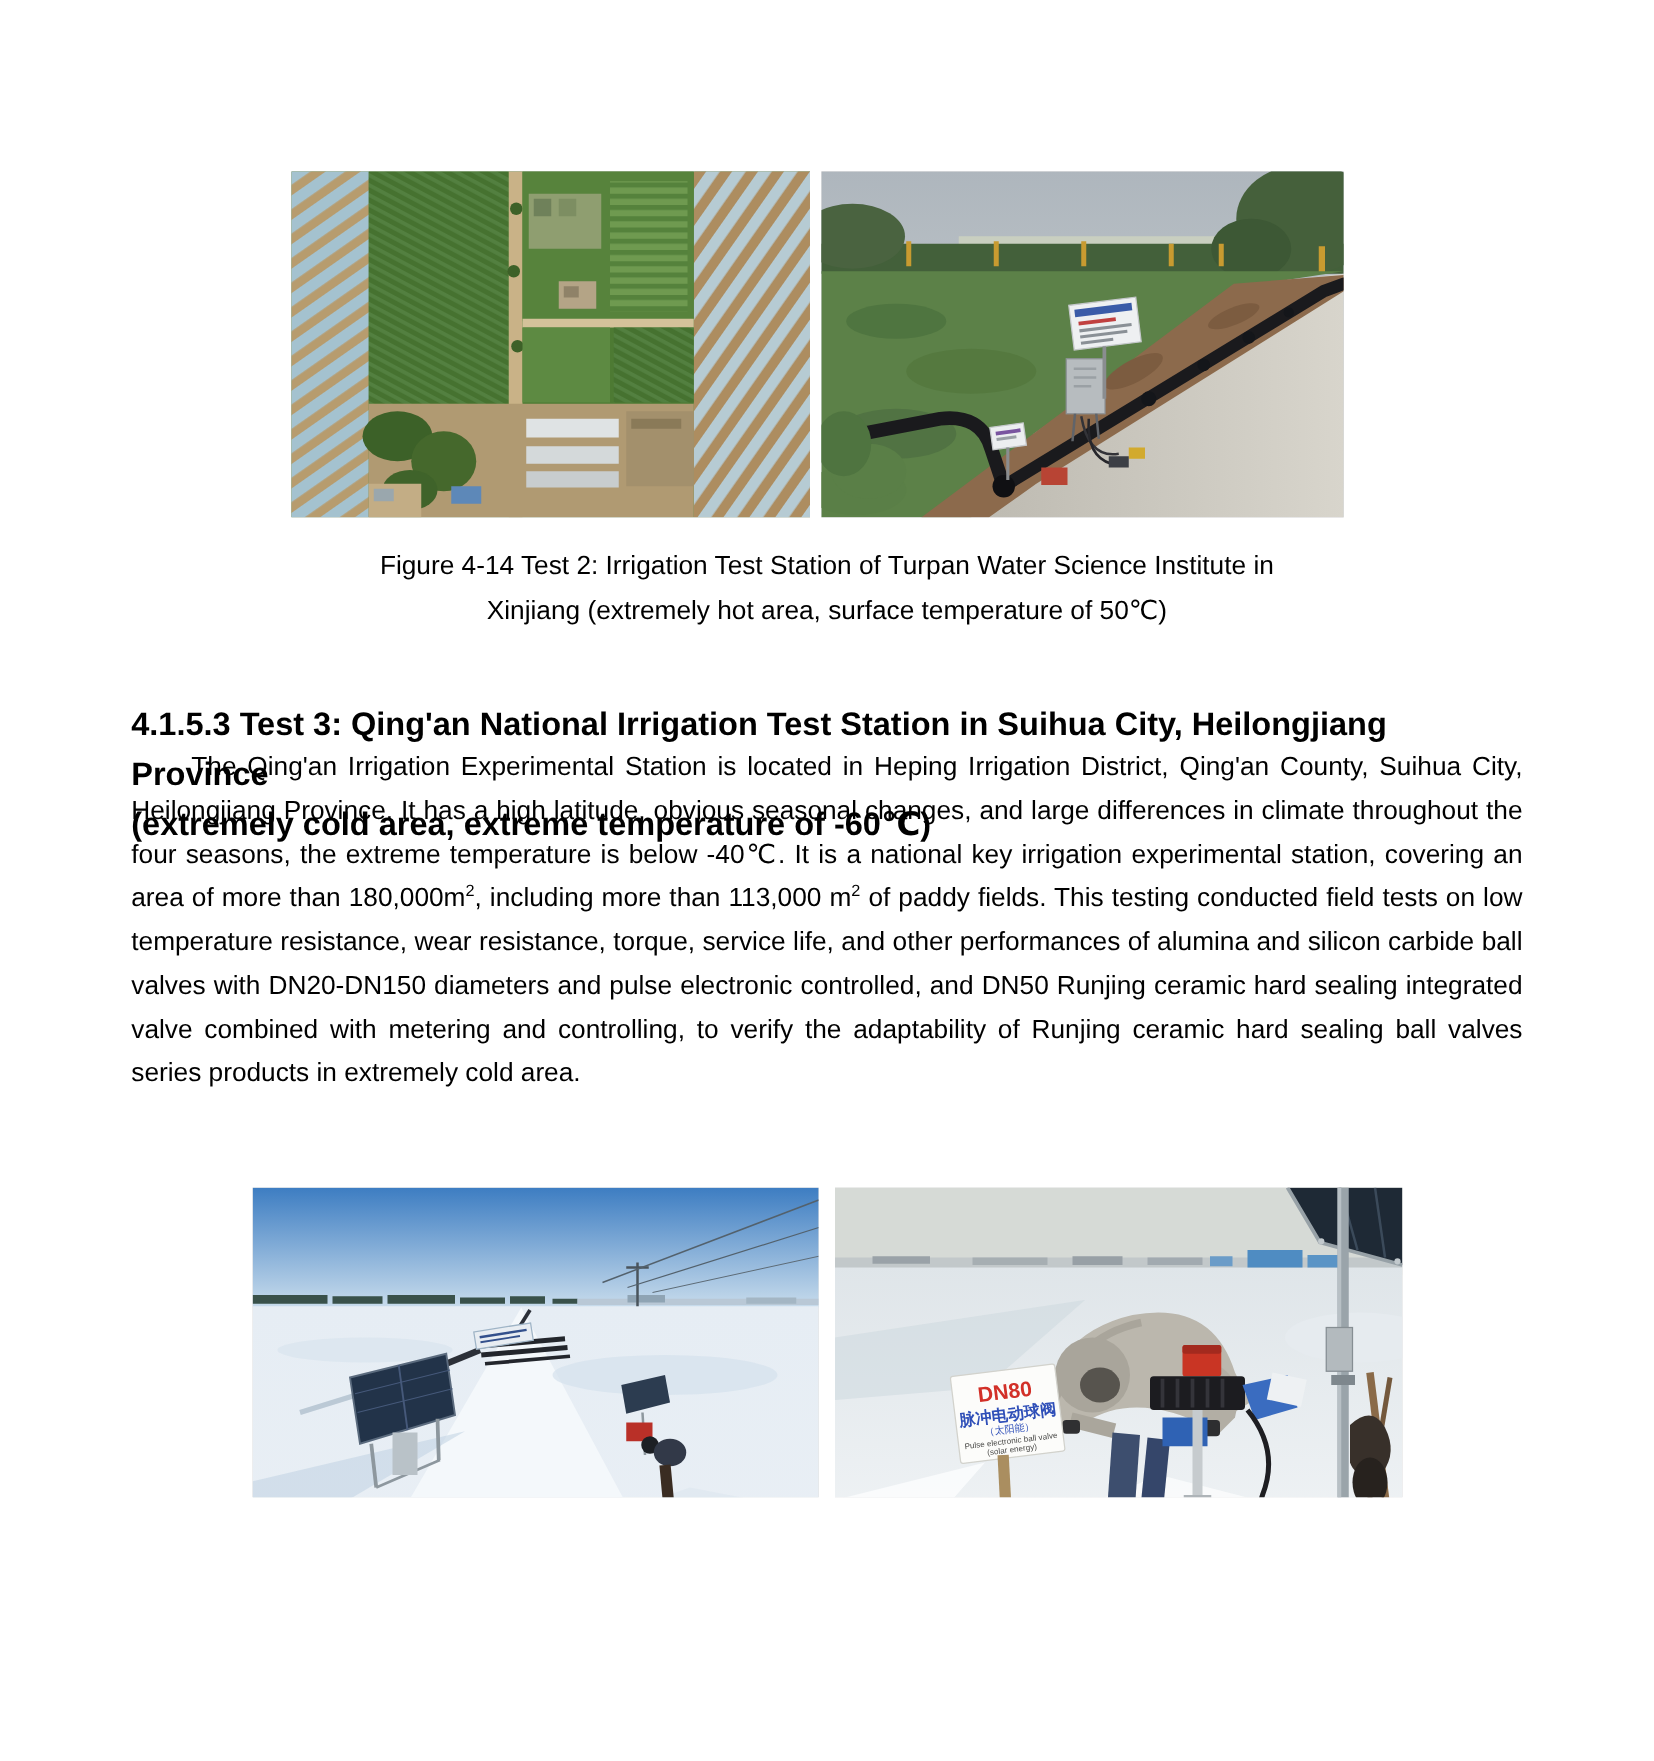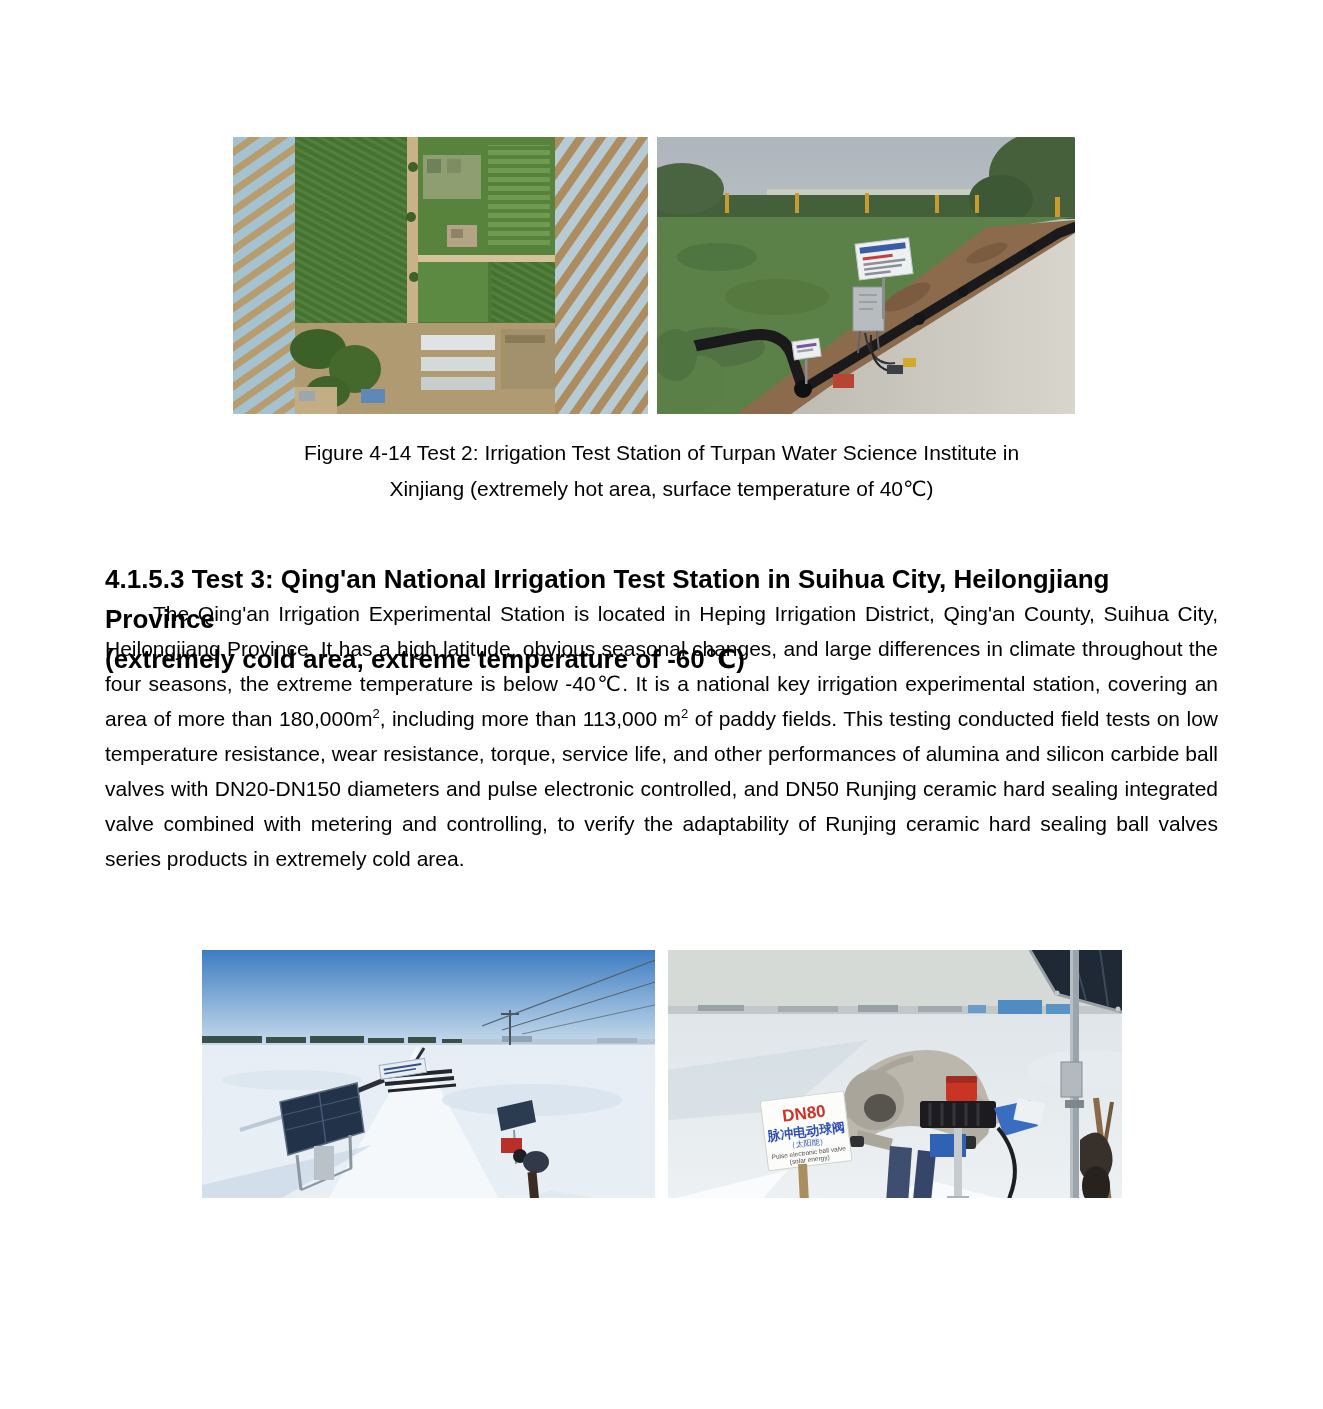--- a/index.html
+++ b/index.html
@@ -162,21 +162,21 @@
       <rect x="148" y="221" width="2.5" height="26" fill="#8a8d90"></rect>
       <rect x="176" y="237" width="21" height="14" fill="#b84434"></rect>
       <rect x="246" y="221" width="13" height="9" fill="#d2aa2e"></rect>
       <rect x="230" y="228" width="16" height="9" fill="#3c3f45"></rect>
       <ellipse cx="38" cy="240" rx="30" ry="22" fill="#5a7f47"></ellipse>
       <ellipse cx="18" cy="218" rx="22" ry="26" fill="#4f7440"></ellipse>
     </svg>
   </div>
 
   <div class="caption-line cap414-1">Figure 4-14 Test 2: Irrigation Test Station of Turpan Water Science Institute in</div>
-  <div class="caption-line cap414-2">Xinjiang (extremely hot area, surface temperature of 40℃)</div>
+  <div class="caption-line cap414-2">Xinjiang (extremely hot area, surface temperature of 50℃)</div>
 
   <div class="section-heading">
     <div>4.1.5.3 Test 3: Qing'an National Irrigation Test Station in Suihua City, Heilongjiang Province</div>
     <div>(extremely cold area, extreme temperature of -60℃)</div>
   </div>
 
   <p class="body-paragraph"><span>The Qing'an Irrigation Experimental Station is located in Heping Irrigation District, Qing'an County, Suihua City, Heilongjiang Province. It has a high latitude, obvious seasonal changes, and large differences in climate throughout the four seasons, the extreme temperature is below -40℃. It is a national key irrigation experimental station, covering an area of more than 180,000m</span><sup>2</sup><span>, including more than 113,000 m</span><sup>2</sup><span> of paddy fields. This testing conducted field tests on low temperature resistance, wear resistance, torque, service life, and other performances of alumina and silicon carbide ball valves with DN20-DN150 diameters and pulse electronic controlled, and DN50 Runjing ceramic hard sealing integrated valve combined with metering and controlling, to verify the adaptability of Runjing ceramic hard sealing ball valves series products in extremely cold area.</span></p>
 
   <div class="photo photo-snowpan">
     <svg viewBox="0 0 453 311" preserveAspectRatio="none">

